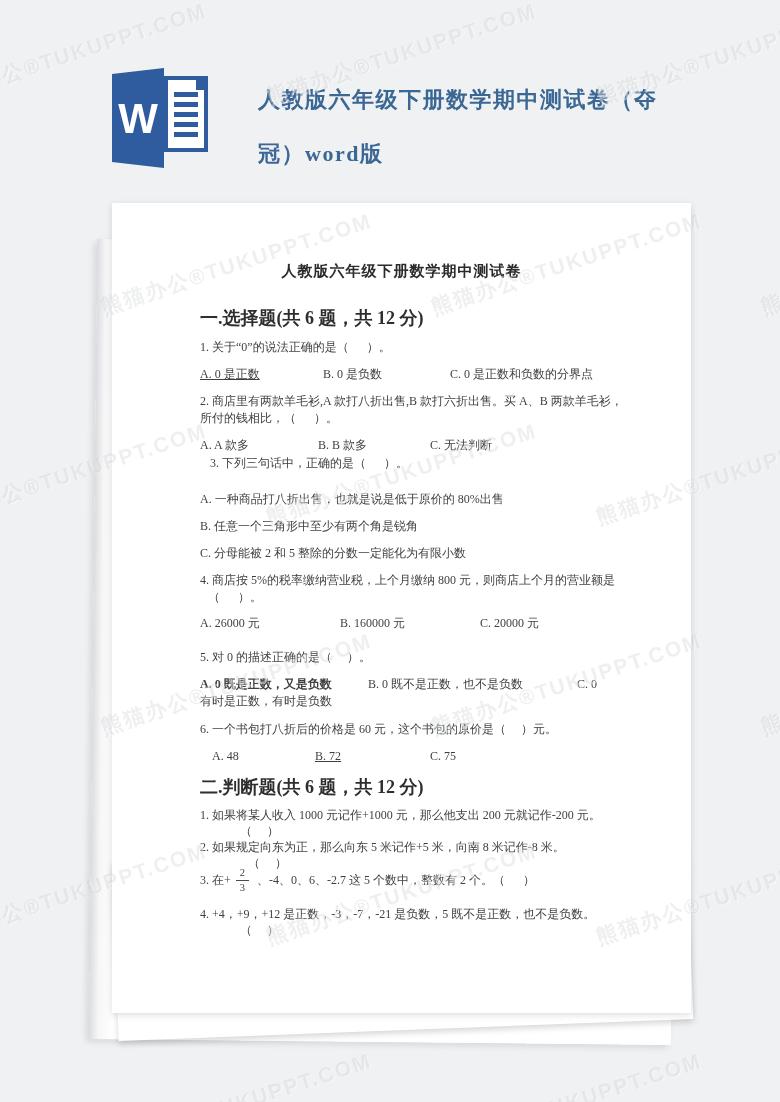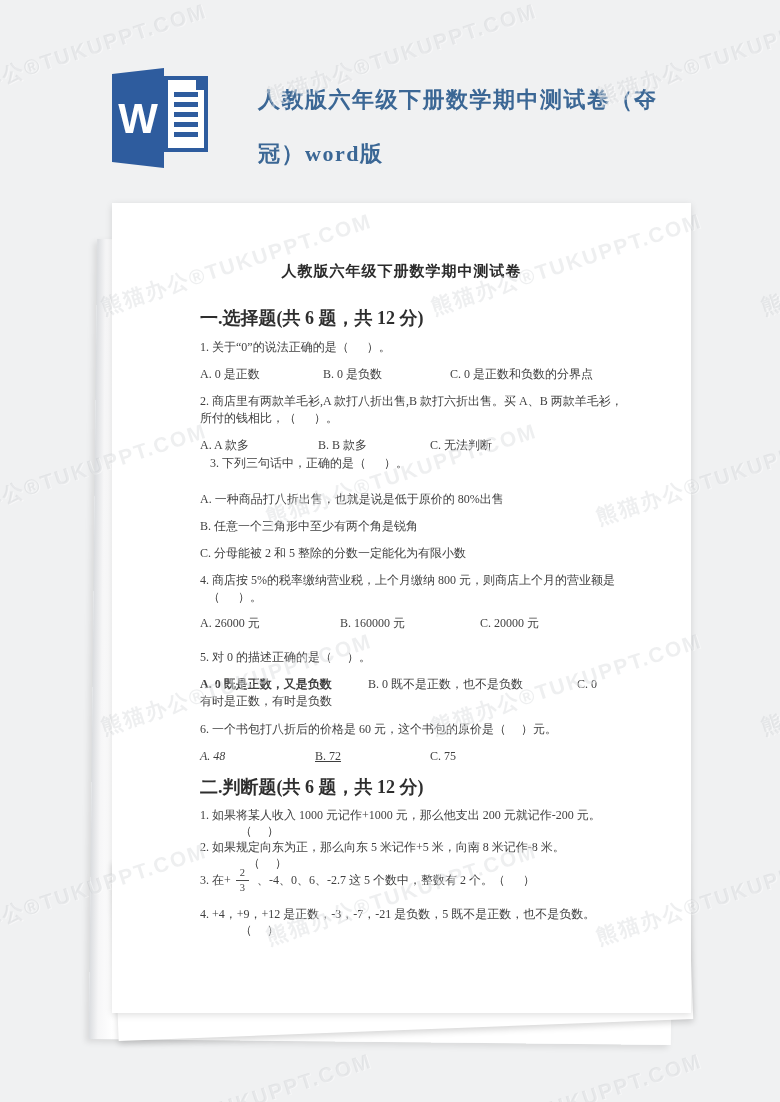--- a/index.html
+++ b/index.html
@@ -100,36 +100,36 @@
   <h1 class="page-heading">人教版六年级下册数学期中测试卷（夺冠）word版</h1>
 </div>
 
 <div class="page-back-left"></div>
 <div class="page-back-bottom"></div>
 <div class="page-main">
   <div>
       <div class="line doc-title" style="top: 60px;">人教版六年级下册数学期中测试卷</div>
       <div class="line heading" style="top: 107px;">一.选择题(共 6 题，共 12 分)</div>
       <div class="line" style="top: 136px;">1. 关于“0”的说法正确的是（      ）。</div>
-      <div class="line" style="top: 163px;"><span class="opt" style="left: 0px;">A. 0 是正数</span><span class="opt" style="left: 123px;">B. 0 是负数</span><span class="opt" style="left: 250px;">C. 0 是正数和负数的分界点</span></div>
+      <div class="line" style="top: 163px;"><span class="opt" style="left: 0px; text-decoration: underline;">A. 0 是正数</span><span class="opt" style="left: 123px;">B. 0 是负数</span><span class="opt" style="left: 250px;">C. 0 是正数和负数的分界点</span></div>
       <div class="line" style="top: 190px;">2. 商店里有两款羊毛衫,A 款打八折出售,B 款打六折出售。买 A、B 两款羊毛衫，</div>
       <div class="line" style="top: 207px;">所付的钱相比，（      ）。</div>
       <div class="line" style="top: 234px;"><span class="opt" style="left: 0px;">A. A 款多</span><span class="opt" style="left: 118px;">B. B 款多</span><span class="opt" style="left: 230px;">C. 无法判断</span></div>
       <div class="line" style="top: 252px; margin-left: 10px;">3. 下列三句话中，正确的是（      ）。</div>
       <div class="line" style="top: 288px;">A. 一种商品打八折出售，也就是说是低于原价的 80%出售</div>
       <div class="line" style="top: 315px;">B. 任意一个三角形中至少有两个角是锐角</div>
       <div class="line" style="top: 342px;">C. 分母能被 2 和 5 整除的分数一定能化为有限小数</div>
       <div class="line" style="top: 369px;">4. 商店按 5%的税率缴纳营业税，上个月缴纳 800 元，则商店上个月的营业额是</div>
       <div class="line" style="top: 386px; left: 96px;">（      ）。</div>
       <div class="line" style="top: 412px;"><span class="opt" style="left: 0px;">A. 26000 元</span><span class="opt" style="left: 140px;">B. 160000 元</span><span class="opt" style="left: 280px;">C. 20000 元</span></div>
       <div class="line" style="top: 446px;">5. 对 0 的描述正确的是（     ）。</div>
       <div class="line" style="top: 473px;"><span class="opt" style="left: 0px; font-weight: bold;">A. 0 既是正数，又是负数</span><span class="opt" style="left: 168px;">B. 0 既不是正数，也不是负数</span><span class="opt" style="left: 377px;">C. 0</span></div>
       <div class="line" style="top: 490px;">有时是正数，有时是负数</div>
       <div class="line" style="top: 518px;">6. 一个书包打八折后的价格是 60 元，这个书包的原价是（     ）元。</div>
-      <div class="line" style="top: 545px;"><span class="opt" style="left: 0px; font-style: italic;">A. 48</span><span class="opt" style="left: 115px; text-decoration: underline;">B. 72</span><span class="opt" style="left: 230px;">C. 75</span></div>
+      <div class="line" style="top: 545px;"><span class="opt" style="left: 12px;">A. 48</span><span class="opt" style="left: 115px; text-decoration: underline;">B. 72</span><span class="opt" style="left: 230px;">C. 75</span></div>
       <div class="line heading" style="top: 576px;">二.判断题(共 6 题，共 12 分)</div>
       <div class="line" style="top: 604px;">1. 如果将某人收入 1000 元记作+1000 元，那么他支出 200 元就记作-200 元。</div>
       <div class="line" style="top: 620px; left: 128px;">（     ）</div>
       <div class="line" style="top: 636px;">2. 如果规定向东为正，那么向东 5 米记作+5 米，向南 8 米记作-8 米。</div>
       <div class="line" style="top: 652px; left: 136px;">（     ）</div>
       <div class="line has-frac" style="top: 664px;"><span>3. 在+</span><span class="frac"><span class="num">2</span><span class="den">3</span></span><span> 、-4、0、6、-2.7 这 5 个数中，整数有 2 个。（      ）</span></div>
       <div class="line" style="top: 703px;">4. +4，+9，+12 是正数，-3，-7，-21 是负数，5 既不是正数，也不是负数。</div>
       <div class="line" style="top: 719px; left: 128px;">（     ）</div>
     </div>
 </div>

